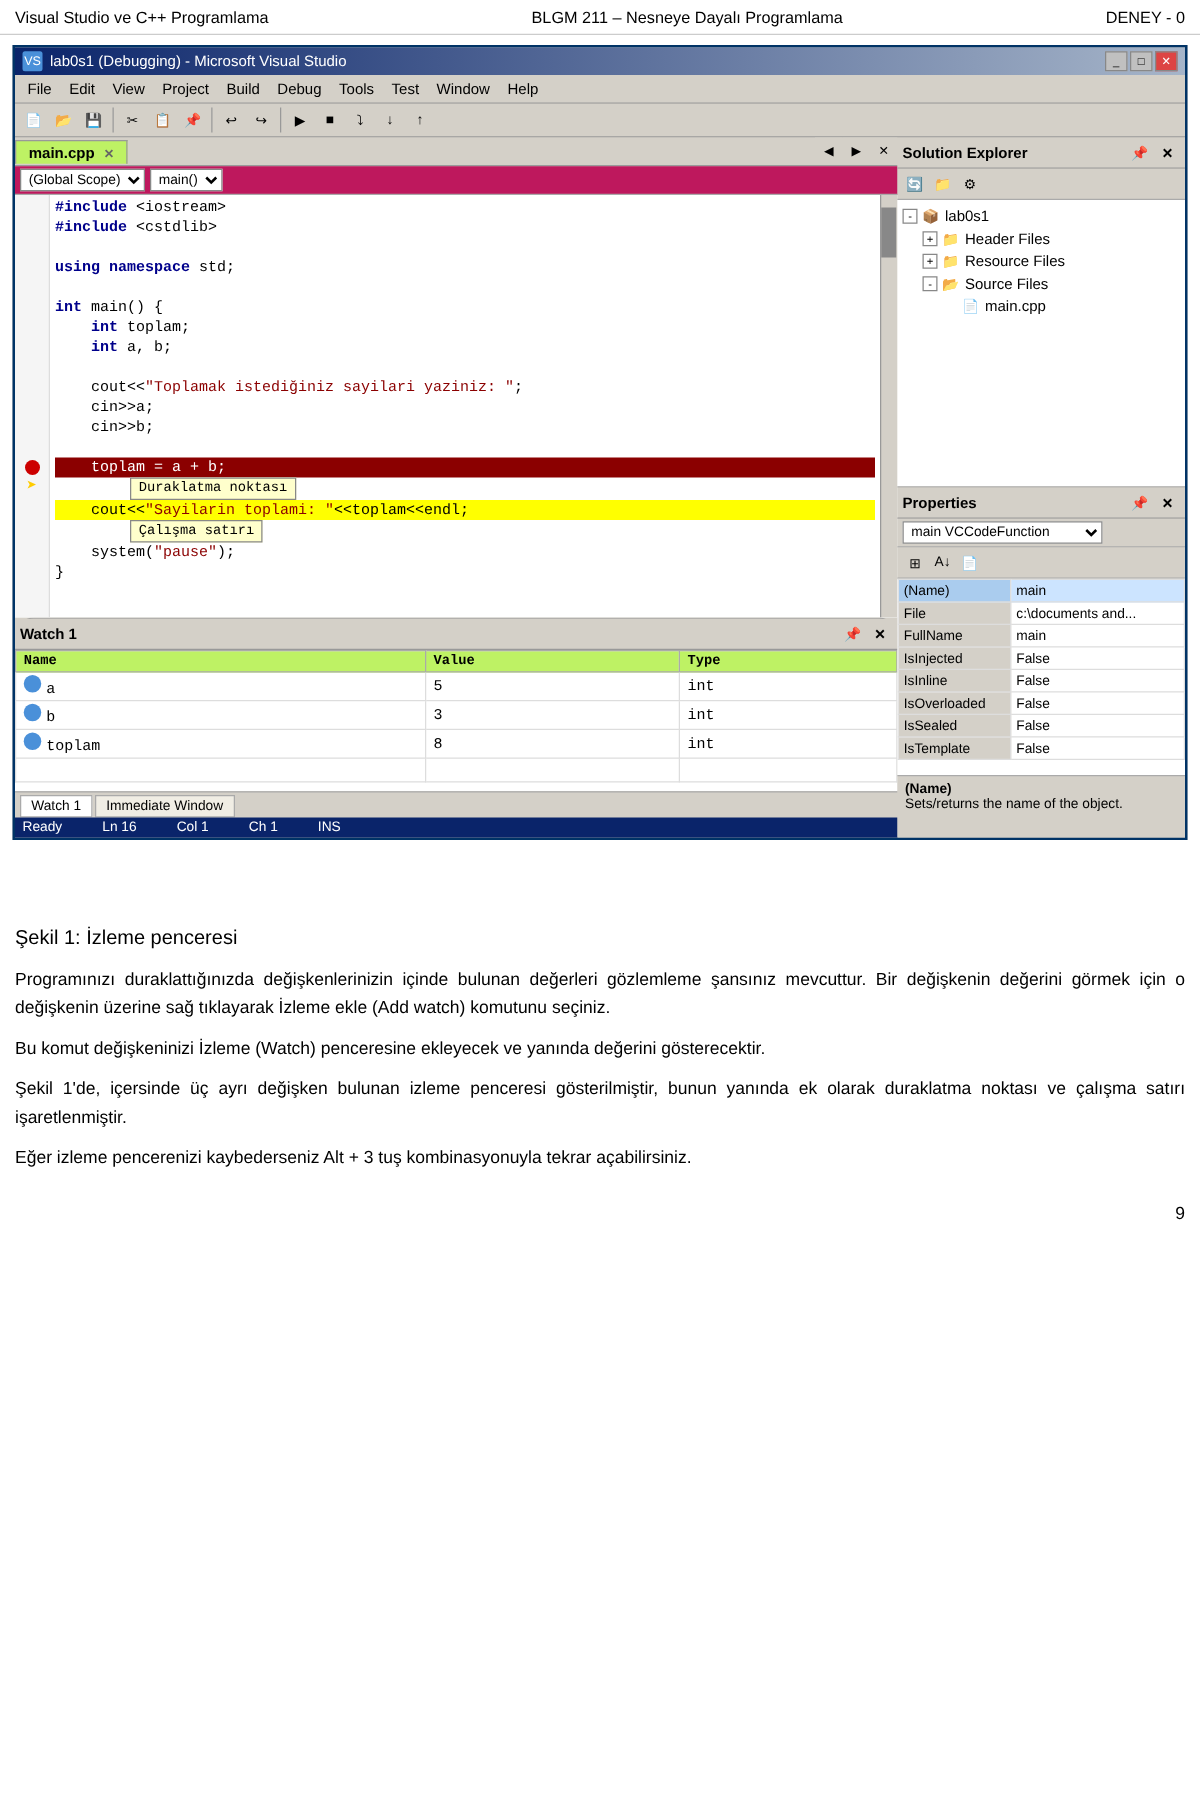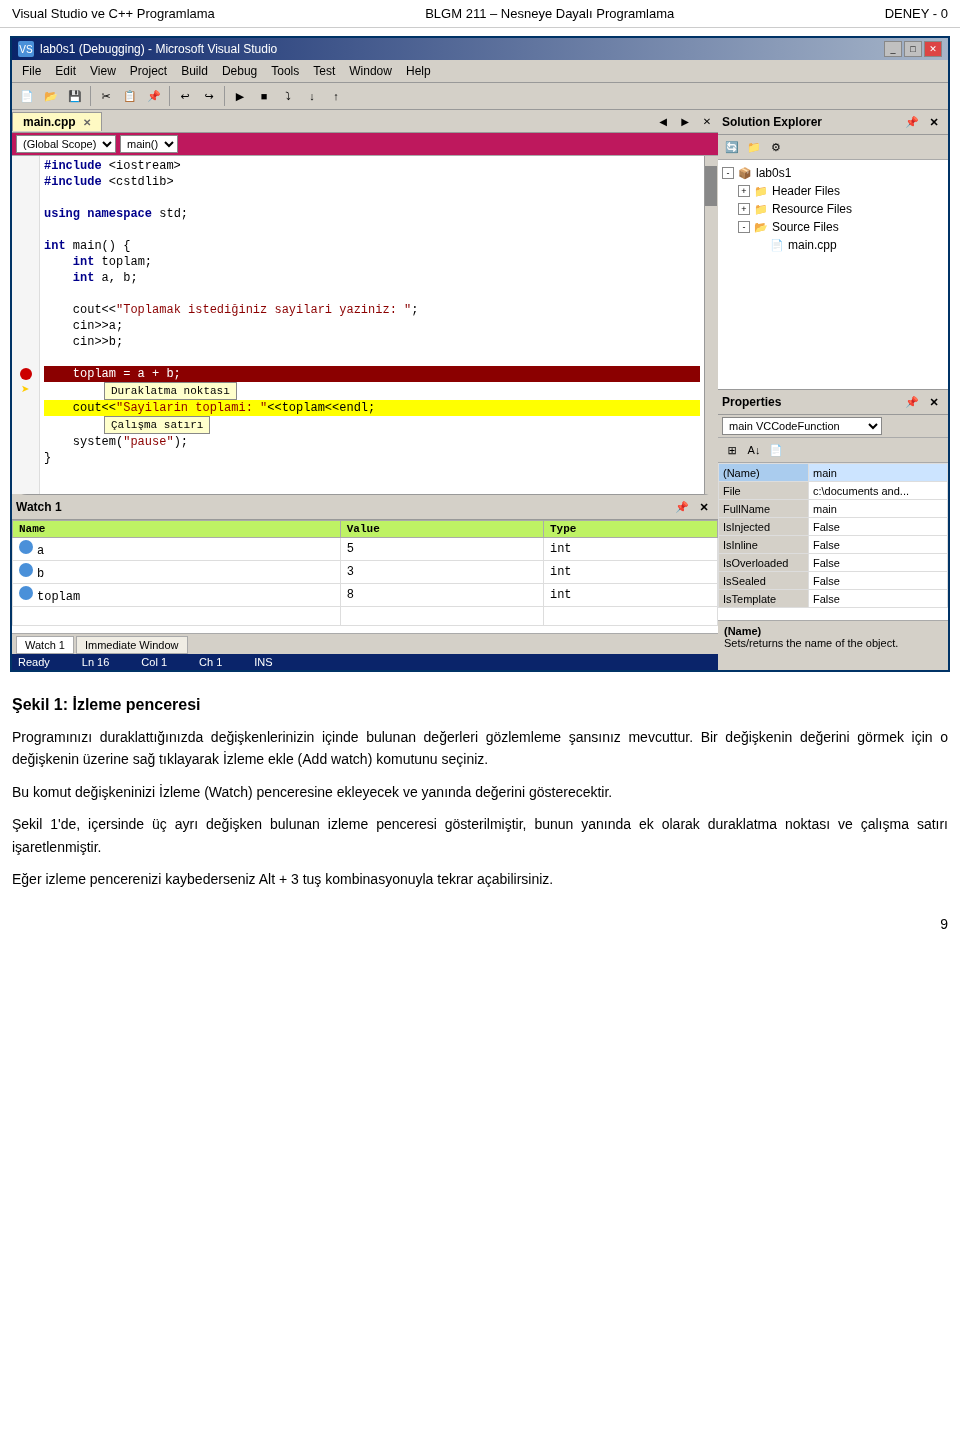--- a/index.html
+++ b/index.html
@@ -136,21 +136,21 @@
     .editor-tab {
       padding: 2px 10px;
       background: #f0ede4;
       border: 1px solid #999;
       border-bottom: none;
       cursor: pointer;
       font-size: 12px;
     }
 
     .editor-tab.active {
-      background: #fef9c3;
+      background: #bef264;
       font-weight: bold;
     }
 
     .editor-tab-close {
       margin-left: 4px;
       color: #666;
       font-size: 10px;
     }
 
     .editor-toolbar {
@@ -464,23 +464,24 @@
 
     .prop-desc-title { font-weight: bold; }
 
     
     .caption-area {
       padding: 16px 12px;
       font-size: 14px;
     }
 
     .caption-title {
-      font-weight: bold;
+      font-weight: normal;
       font-size: 16px;
       margin-bottom: 12px;
+      margin-top: 46px;
     }
 
     .body-text {
       font-size: 14px;
       line-height: 1.6;
       margin-bottom: 10px;
       text-align: justify;
     }
 
     .page-number {

